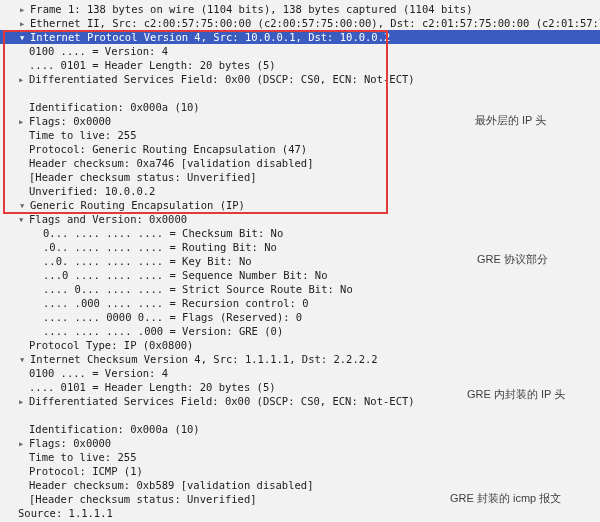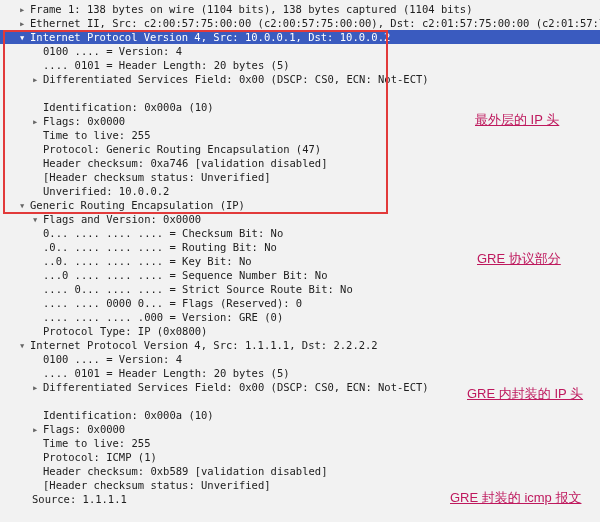--- a/index.html
+++ b/index.html
@@ -16,21 +16,21 @@
     position: relative;
   }
   .tree { padding: 2px 0 0 0; }
   .row {
     white-space: nowrap;
     padding: 0 0 0 6px;
     cursor: pointer;
   }
   .row.selected { background: #3a5bbf; color: #fff; }
   .indent-0 { padding-left: 19px; }
-  .indent-1 { padding-left: 32px; }
+  .indent-1 { padding-left: 18px; }
   .indent-2 { padding-left: 32px; }
   .exp {
     display: inline-block;
     width: 9px;
     height: 9px;
     margin-right: 2px;
     vertical-align: 0;
     color: #666;
   }
   .row.selected .exp { color: #fff; }
@@ -38,25 +38,24 @@
   .exp.right::before { content: "\25B8"; }
   .exp.down::before { content: "\25BE"; }
   .exp.none::before { content: ""; }
   .redbox {
     position: absolute;
     border: 2px solid #e23a3a;
     pointer-events: none;
   }
   .annot {
     position: absolute;
-    color: #be185d;
+    color: #404040;
     font-family: "Microsoft YaHei","PingFang SC",sans-serif;
-    font-size: 13px;
+    font-size: 11px;
     pointer-events: none;
-    text-decoration: underline;
   }
 </style>
 </head>
 <body>
 
 <div class="tree">
 
   <div class="row indent-0"><span class="exp right"></span><span>Frame 1: 138 bytes on wire (1104 bits), 138 bytes captured (1104 bits)</span></div>
 
   <div class="row indent-0"><span class="exp right"></span><span>Ethernet II, Src: c2:00:57:75:00:00 (c2:00:57:75:00:00), Dst: c2:01:57:75:00:00 (c2:01:57:75:00:00)</span></div>
@@ -74,25 +73,26 @@
   <div class="row indent-1"><span class="exp none"></span><span>[Header checksum status: Unverified]</span></div>
   <div class="row indent-1"><span class="exp none"></span><span>Unverified: 10.0.0.2</span></div>
 
   <div class="row indent-0"><span class="exp down"></span><span>Generic Routing Encapsulation (IP)</span></div>
   <div class="row indent-1"><span class="exp down"></span><span>Flags and Version: 0x0000</span></div>
   <div class="row indent-2"><span class="exp none"></span><span>0... .... .... .... = Checksum Bit: No</span></div>
   <div class="row indent-2"><span class="exp none"></span><span>.0.. .... .... .... = Routing Bit: No</span></div>
   <div class="row indent-2"><span class="exp none"></span><span>..0. .... .... .... = Key Bit: No</span></div>
   <div class="row indent-2"><span class="exp none"></span><span>...0 .... .... .... = Sequence Number Bit: No</span></div>
   <div class="row indent-2"><span class="exp none"></span><span>.... 0... .... .... = Strict Source Route Bit: No</span></div>
+  <div class="row indent-2"><span class="exp none"></span><span>.... .000 .... .... = Recursion control: 0</span></div>
   <div class="row indent-2"><span class="exp none"></span><span>.... .... 0000 0... = Flags (Reserved): 0</span></div>
   <div class="row indent-2"><span class="exp none"></span><span>.... .... .... .000 = Version: GRE (0)</span></div>
   <div class="row indent-1"><span class="exp none"></span><span>Protocol Type: IP (0x0800)</span></div>
 
-  <div class="row indent-0"><span class="exp down"></span><span>Internet Protocol Version 4, Src: 1.1.1.1, Dst: 2.2.2.2</span></div>
+  <div class="row indent-0"><span class="exp down"></span><span>Internet Checksum Version 4, Src: 1.1.1.1, Dst: 2.2.2.2</span></div>
   <div class="row indent-1"><span class="exp none"></span><span>0100 .... = Version: 4</span></div>
   <div class="row indent-1"><span class="exp none"></span><span>.... 0101 = Header Length: 20 bytes (5)</span></div>
   <div class="row indent-1"><span class="exp right"></span><span>Differentiated Services Field: 0x00 (DSCP: CS0, ECN: Not-ECT)</span></div>
   <div class="row indent-1"><span class="exp none"></span></div>
   <div class="row indent-1"><span class="exp none"></span><span>Identification: 0x000a (10)</span></div>
   <div class="row indent-1"><span class="exp right"></span><span>Flags: 0x0000</span></div>
   <div class="row indent-1"><span class="exp none"></span><span>Time to live: 255</span></div>
   <div class="row indent-1"><span class="exp none"></span><span>Protocol: ICMP (1)</span></div>
   <div class="row indent-1"><span class="exp none"></span><span>Header checksum: 0xb589 [validation disabled]</span></div>
   <div class="row indent-1"><span class="exp none"></span><span>[Header checksum status: Unverified]</span></div>

